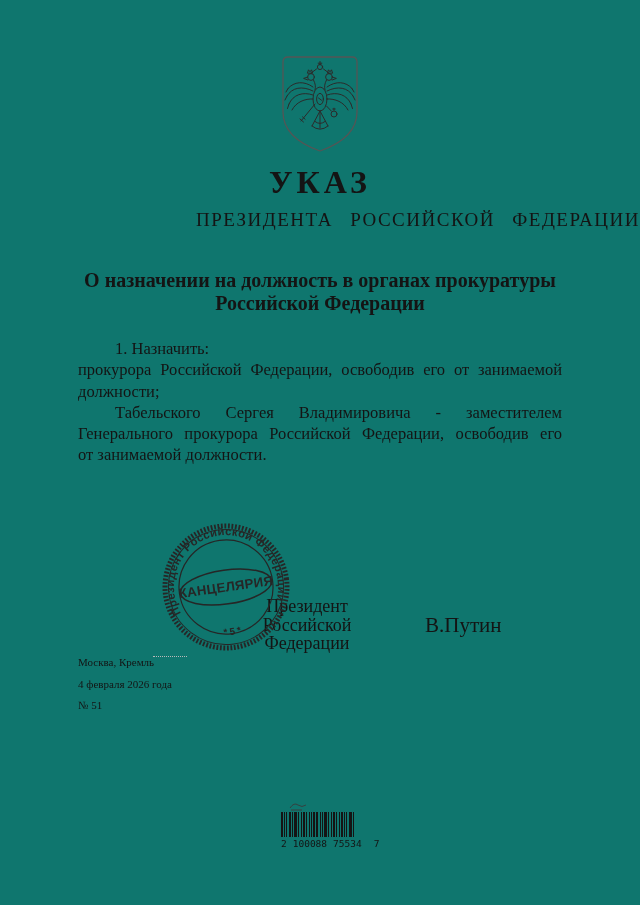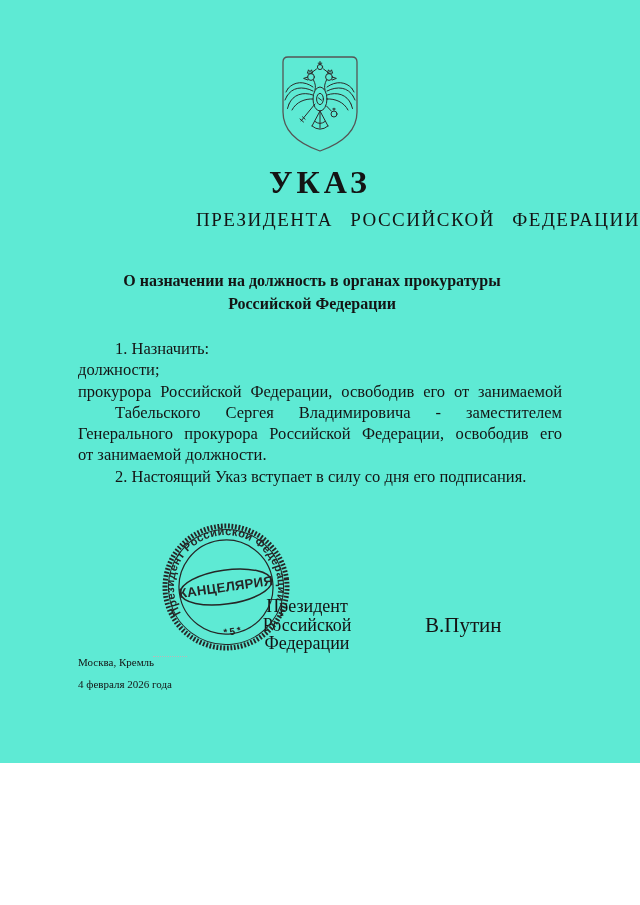--- a/index.html
+++ b/index.html
@@ -1,40 +1,40 @@
 <!DOCTYPE html>
 <html><head>
 <meta charset="utf-8">
 <style>
   html,body{margin:0;padding:0;background:#fff;}
   .page{
     position:relative;
-    width:640px;height:763px;
-    background:#5eead4;
+    width:640px;height:905px;
+    background:#0f766e;
     font-family:"Liberation Serif", serif;
     color:#141414;
     overflow:hidden;
   }
   
   .emblem{position:absolute;left:280px;top:54px;width:80px;height:101px;}
   
   .title{
     position:absolute;left:0;top:164px;width:640px;
     text-align:center;font-size:32px;font-weight:bold;
     letter-spacing:4px;
   }
   .subtitle{
     position:absolute;left:0;top:209px;width:640px;
     text-align:right;font-size:19px;font-weight:normal;
     letter-spacing:1.5px;word-spacing:11px;
   }
   
   .subject{
-    position:absolute;left:70px;top:269px;width:484px;
-    text-align:center;font-weight:bold;font-size:16px;line-height:23px;
+    position:absolute;left:78px;top:269px;width:484px;
+    text-align:center;font-weight:bold;font-size:20px;line-height:23px;
   }
   
   .body-text{
     position:absolute;left:78px;top:338px;width:484px;
     font-size:16.5px;line-height:21.3px;
   }
   .bline{white-space:normal;}
   .indent{text-indent:37px;}
   .jline{text-align:justify;text-align-last:justify;}
   
@@ -127,26 +127,25 @@
   <div class="title">УКАЗ</div>
   <div class="subtitle">ПРЕЗИДЕНТА РОССИЙСКОЙ ФЕДЕРАЦИИ</div>
 
   <div class="subject">
     <div>О назначении на должность в органах прокуратуры</div>
     <div>Российской Федерации</div>
   </div>
 
   <div class="body-text">
     <div class="bline indent">1. Назначить:</div>
+    <div class="bline jline">прокурора Российской Федерации, освободив его от занимаемой</div>
     <div class="bline">должности;</div>
-    <div class="bline jline">прокурора Российской Федерации, освободив его от занимаемой</div>
     <div class="bline indent jline">Табельского Сергея Владимировича - заместителем</div>
     <div class="bline jline">Генерального прокурора Российской Федерации, освободив его</div>
     <div class="bline">от занимаемой должности.</div>
-    <div class="bline indent">2. Настоящий Указ вступает в силу со дня его подписания.</div>
   </div>
 
   <div class="sig-left">
     <div>Президент</div>
     <div>Российской Федерации</div>
   </div>
   <div class="sig-name">В.Путин</div>
 
   <svg class="stamp" viewBox="0 0 150 150">
     <g transform="rotate(-8 75 75)" fill="none" stroke="#262626">
@@ -164,20 +163,21 @@
       </text>
       <text x="75" y="79.5" text-anchor="middle" font-family="Liberation Sans, sans-serif" font-size="13.2" font-weight="bold" fill="#262626" stroke="none" letter-spacing="0.3">КАНЦЕЛЯРИЯ</text>
     </g>
   </svg>
 
   <div class="scan-artifact"></div>
 
   <div class="footer">
     <div>Москва, Кремль</div>
     <div>4 февраля 2026 года</div>
+    <div>№ 51</div>
   </div>
 
   <div class="barcode-block">
     <svg class="barcode-mark" width="24" height="11" viewBox="0 0 24 11">
       <path d="M3,7 Q7,1 11,4 T19,4 M4,9 h11" stroke="#3a3a3a" stroke-width="0.9" fill="none"></path>
     </svg>
     <div class="barcode-bars">
         <div style="width: 2px; margin-right: 1px;"></div>
         <div style="width: 1px; margin-right: 1px;"></div>
         <div style="width: 1px; margin-right: 2px;"></div>

